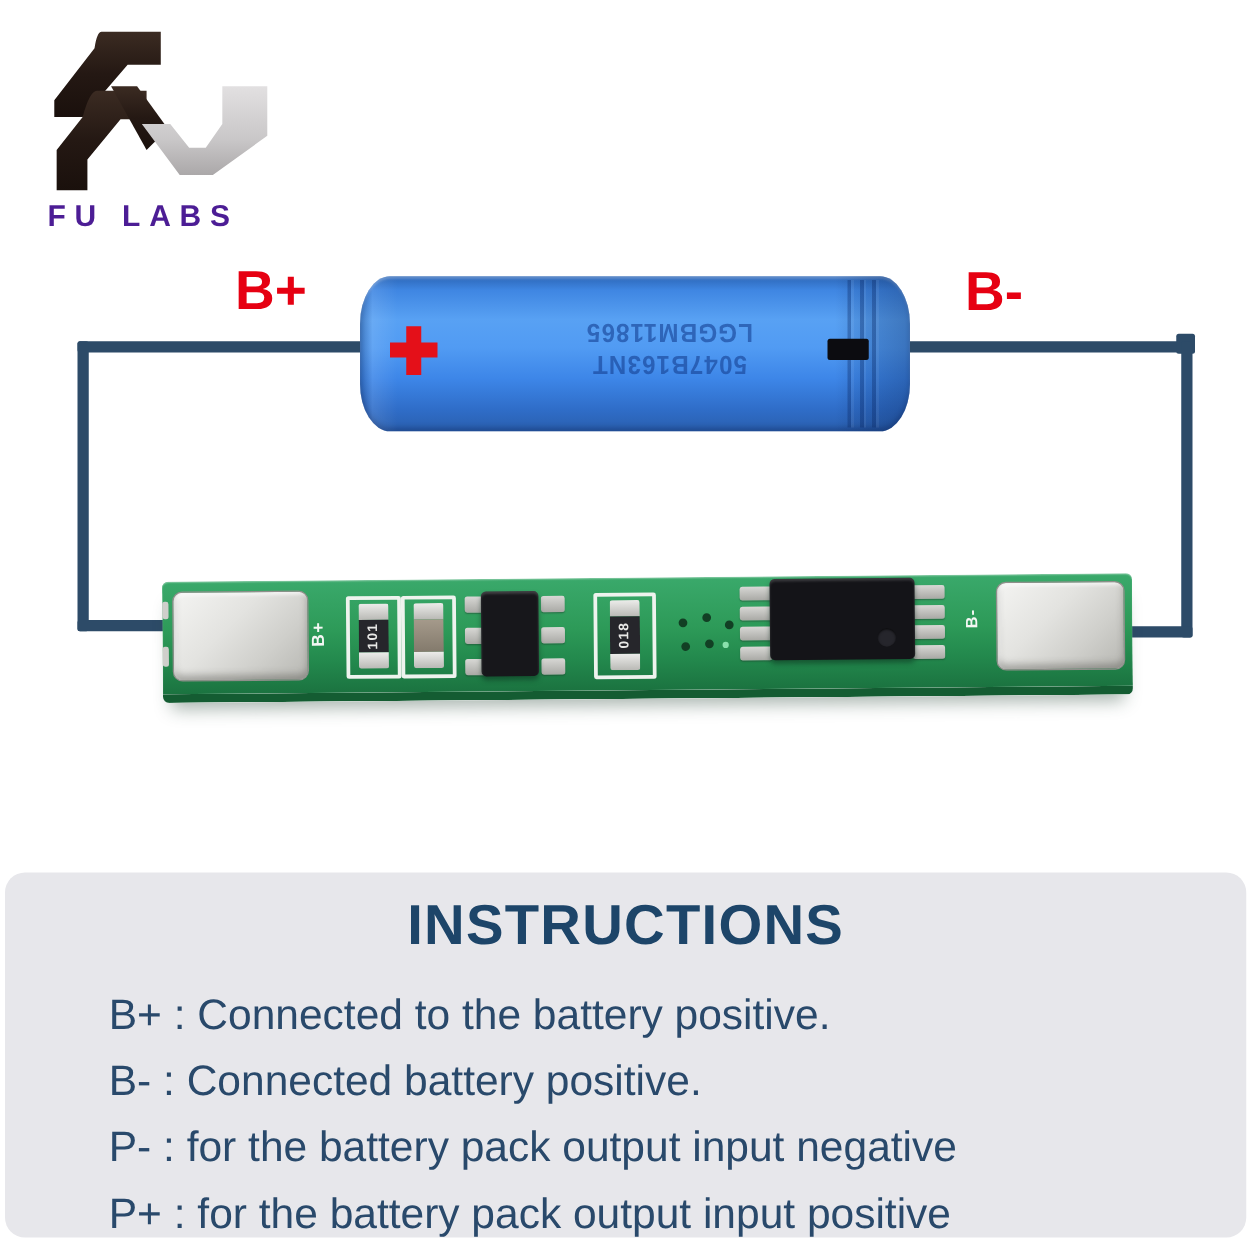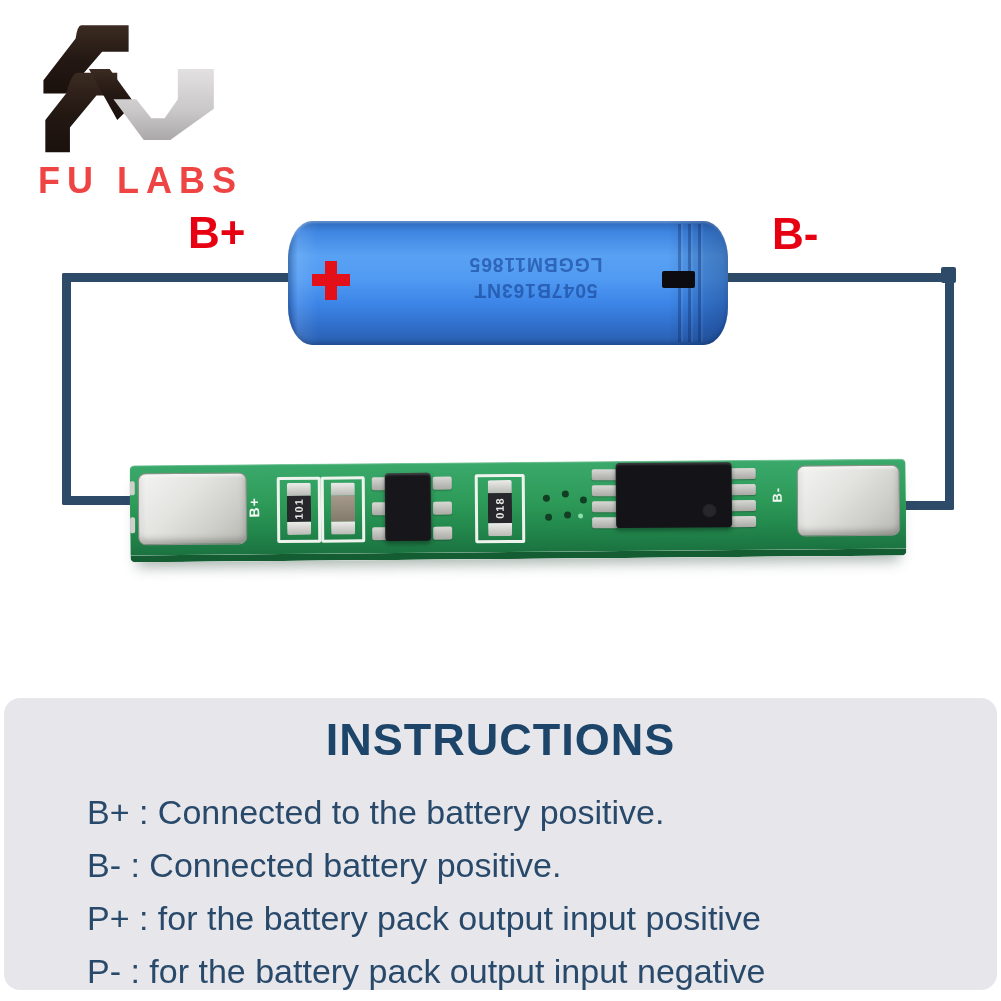--- a/index.html
+++ b/index.html
@@ -1,22 +1,22 @@
 <!DOCTYPE html>
 <html><head>
 <meta charset="utf-8">
 <style>
   html,body{margin:0;padding:0;background:#fff;}
   .stage{position:relative;width:1001px;height:1001px;background:#ffffff;overflow:hidden;
          font-family:"Liberation Sans",sans-serif;}
 
   
   .logo{position:absolute;left:22px;top:14px;width:200px;height:142px;}
-  .wordmark{position:absolute;left:38px;top:160px;font-size:36px;font-weight:700;
-            letter-spacing:7px;color:#ef4444;white-space:nowrap;}
+  .wordmark{position:absolute;left:38px;top:160px;font-size:24px;font-weight:700;
+            letter-spacing:7px;color:#4c1d95;white-space:nowrap;}
 
   
   .wire{position:absolute;background:#2d4b68;border-radius:2px;}
   .w-lh {left:62px; top:273px; width:230px; height:9px;}
   .w-lv {left:62px; top:273px; width:9px;  height:232px;}
   .w-lh2{left:62px; top:496px; width:148px;height:9px;}
   .w-rh {left:726px;top:273px; width:228px;height:9px;}
   .w-rv {left:945px;top:273px; width:9px;  height:237px;}
   .w-rh2{left:848px;top:501px; width:106px;height:9px;}
   .w-corner{left:941px;top:267px;width:15px;height:16px;}
@@ -209,18 +209,18 @@
 
     <div class="silk silk-r">B-</div>
     <div class="pad pad-right"></div>
   </div>
 
   <div class="panel">
     <h1>INSTRUCTIONS</h1>
     <div class="lines">
       <div class="iline">B+ : Connected to the battery positive.</div>
       <div class="iline">B- : Connected battery positive.</div>
+      <div class="iline">P- : for the battery pack output input negative</div>
       <div class="iline">P+ : for the battery pack output input positive</div>
-      <div class="iline">P- : for the battery pack output input negative</div>
     </div>
   </div>
 
 </div>
 
 </body></html>

